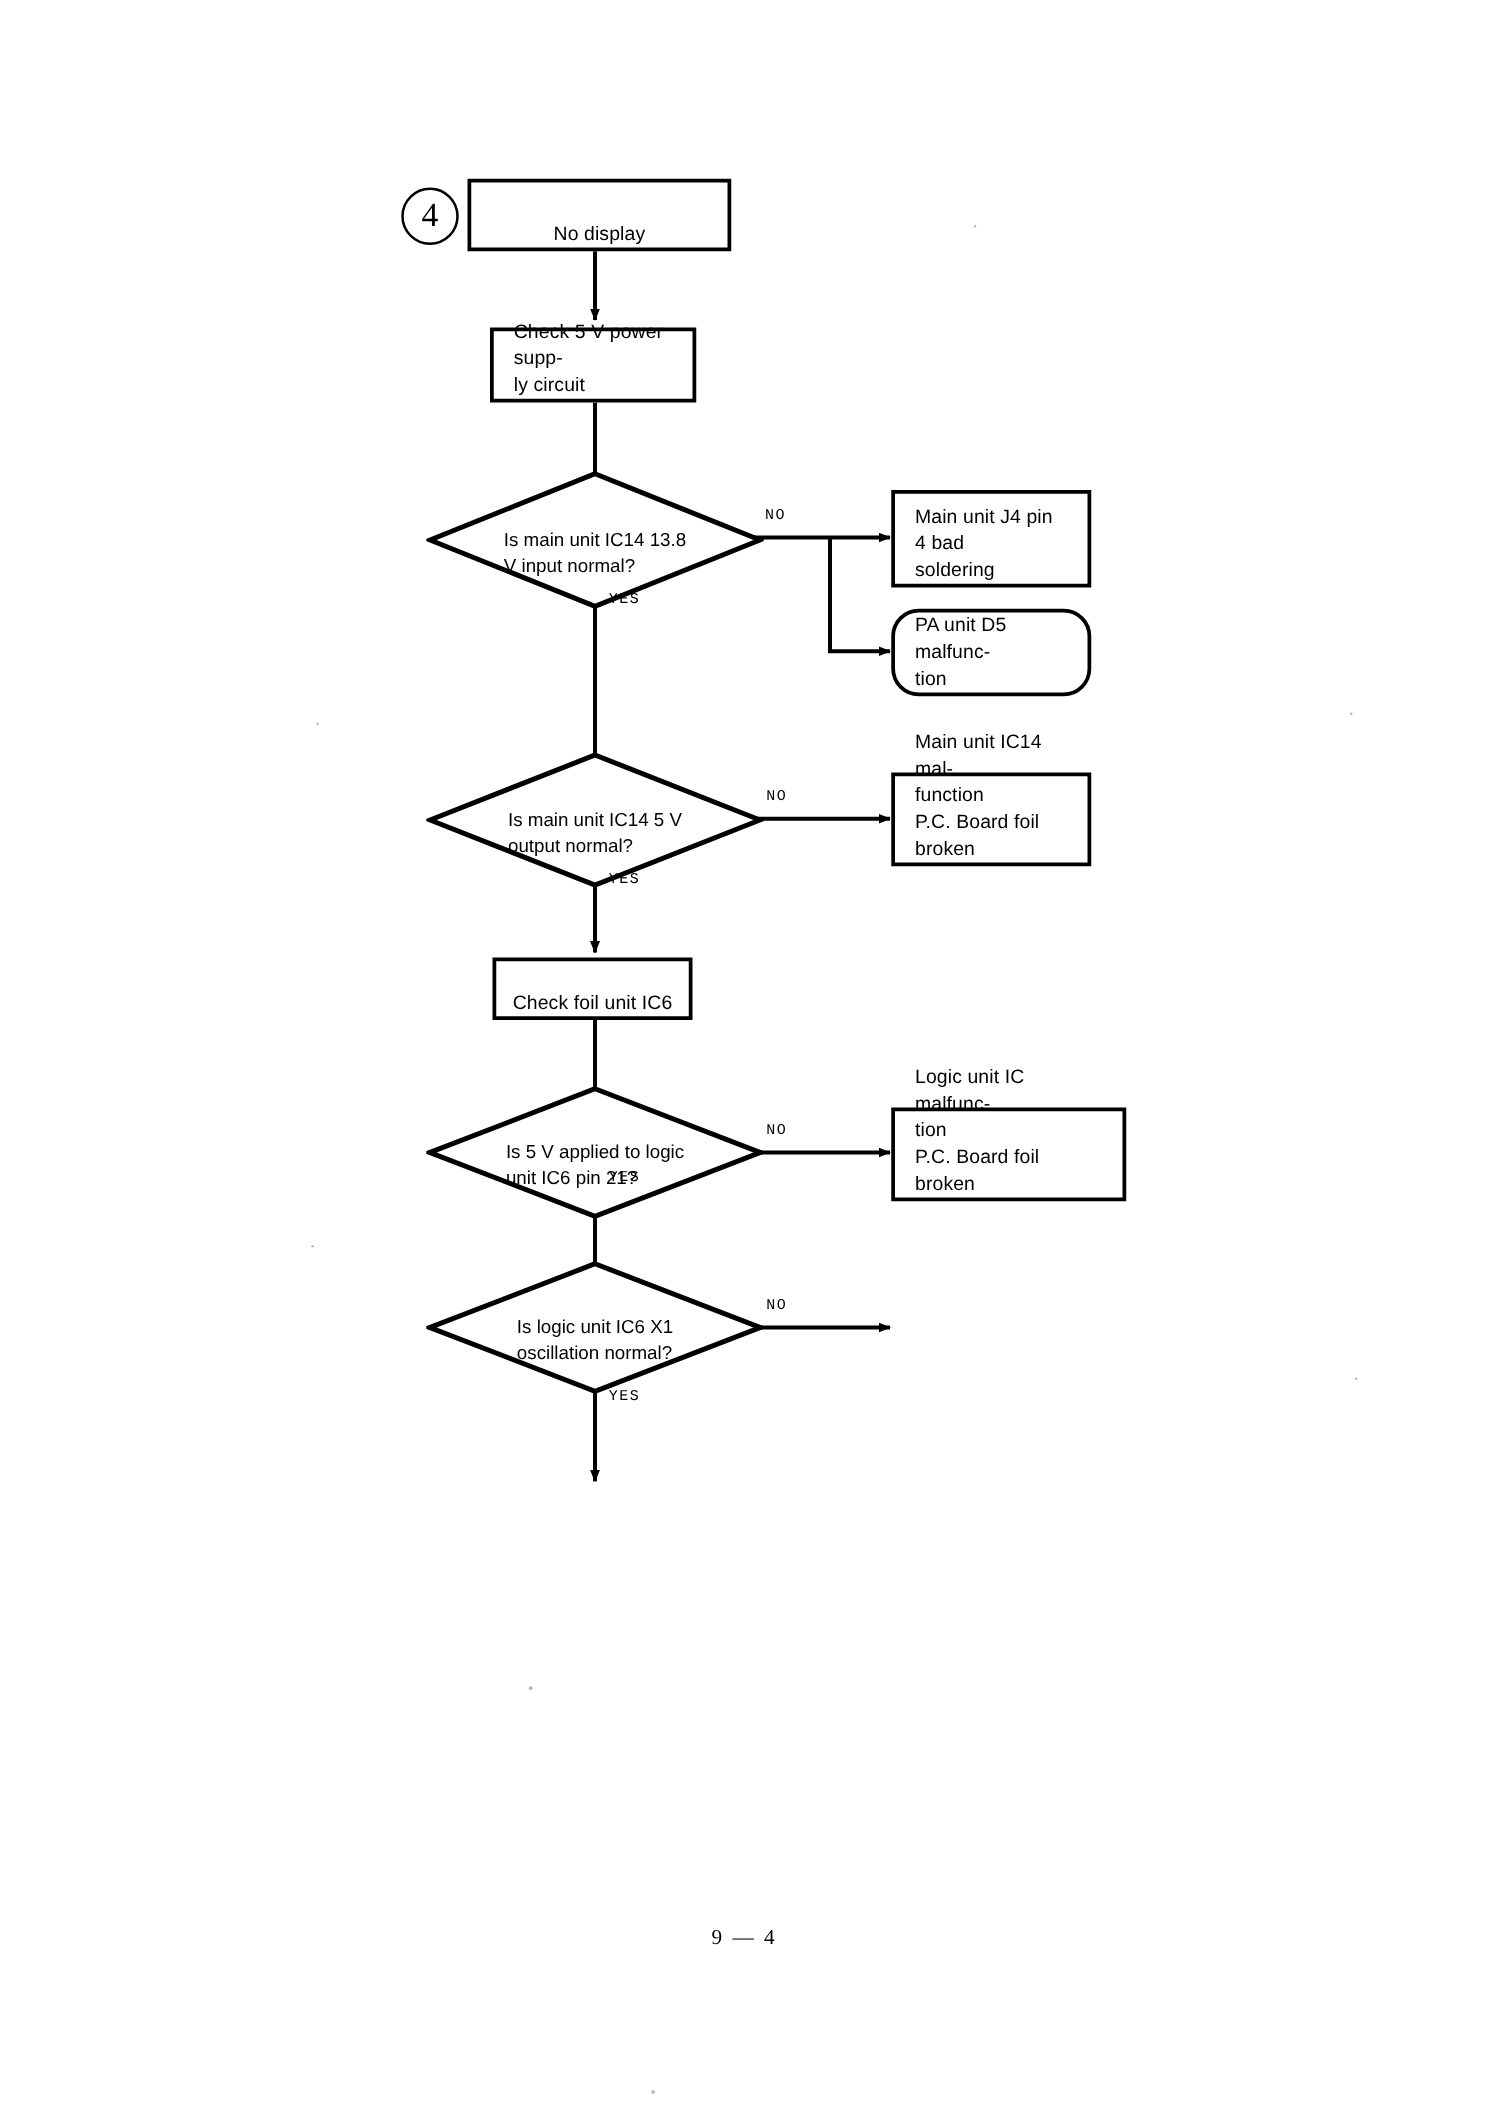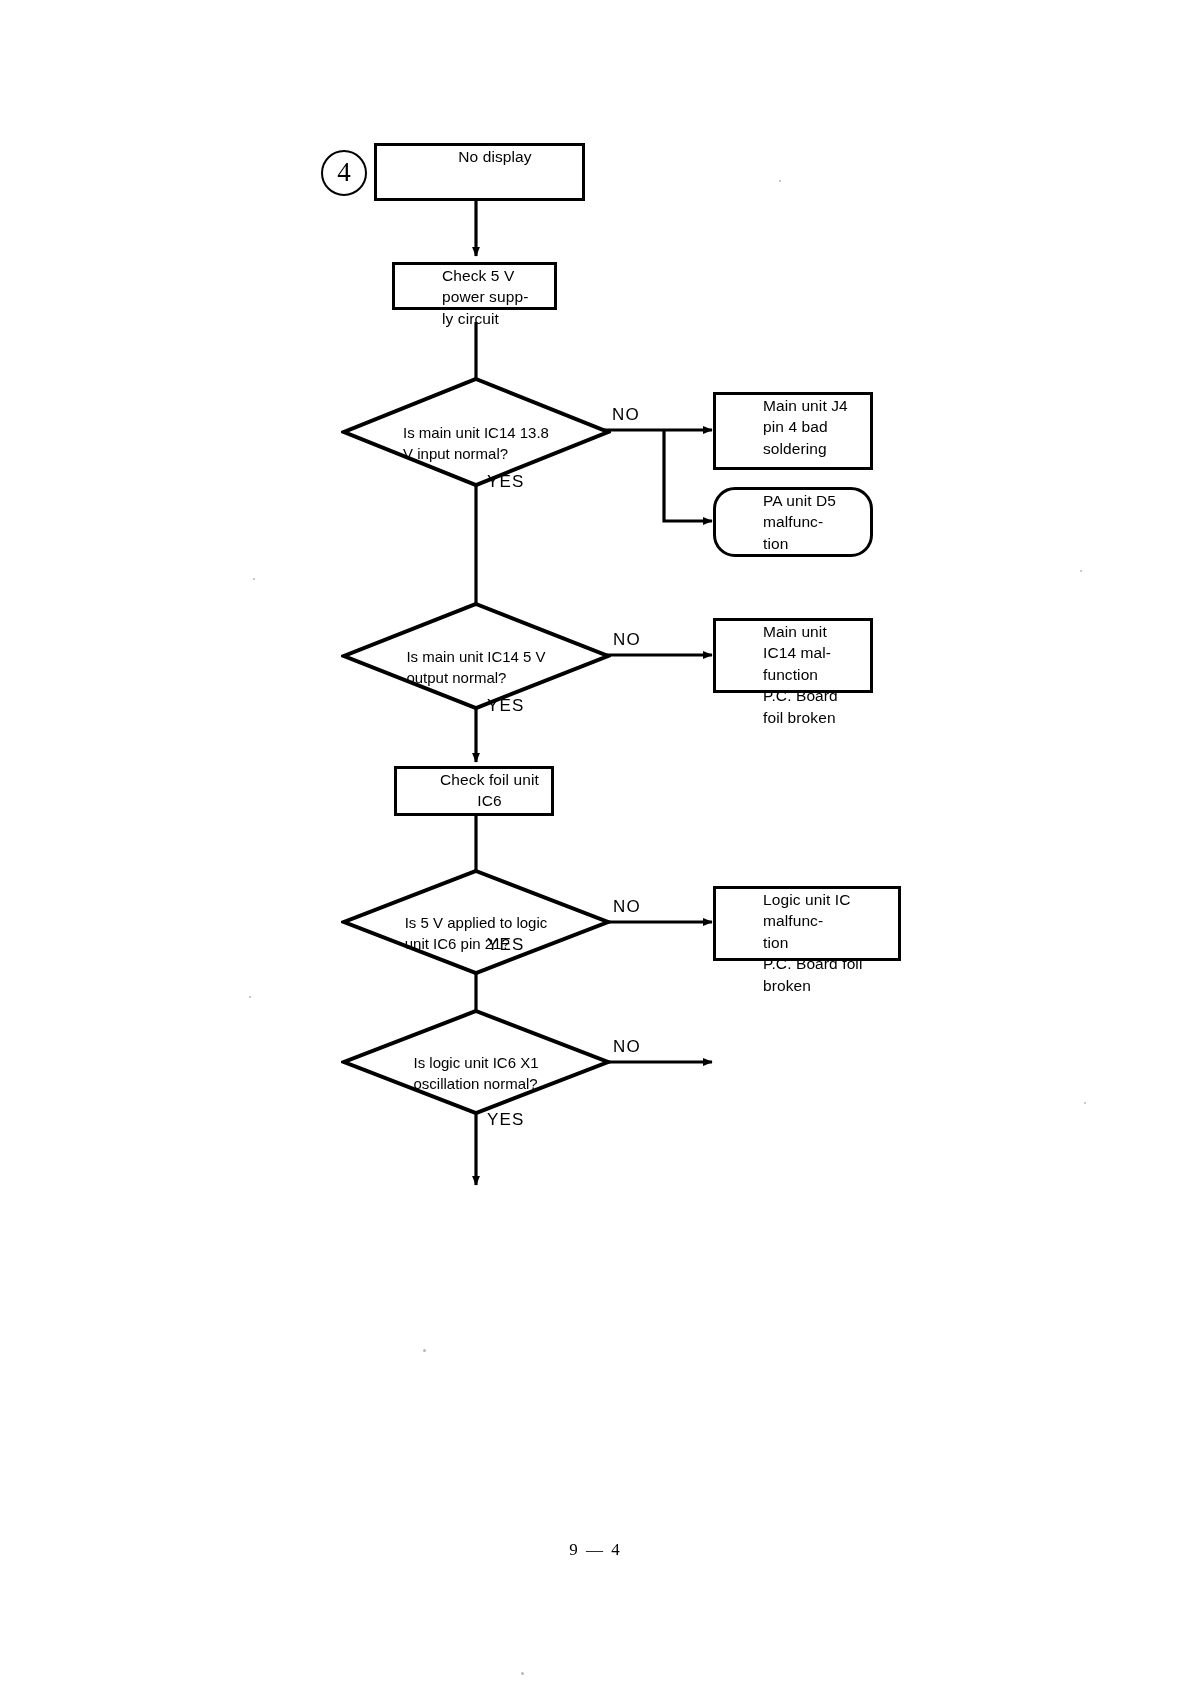--- a/index.html
+++ b/index.html
@@ -34,22 +34,21 @@
   
   .node {
     position: absolute;
     box-sizing: border-box;
   }
 
   .proc {
     border: 3px solid #000;
     background: #fff;
     display: flex;
-    align-items: flex-start;
-    padding-left: 31px;
+    align-items: flex-end;
   }
   .proc .txt {
     padding: 0 16px;
     font-size: 15.5px;
     line-height: 1.38;
     letter-spacing: 0.1px;
     white-space: pre-line;
   }
   .proc.center .txt {
     width: 100%;
@@ -78,22 +77,22 @@
     pointer-events: none;
   }
   .decision .dtxt span {
     display: inline-block;
     text-align: left;
   }
 
   
   .elabel {
     position: absolute;
-    font-family: Liberation Sans, sans-serif;
-    font-size: 17px;
+    font-family: Liberation Mono, monospace;
+    font-size: 12px;
     letter-spacing: 1.2px;
     white-space: nowrap;
   }
 
   
   .circle-ref {
     position: absolute;
     width: 46px;
     height: 46px;
     border: 2.5px solid #000;
@@ -164,21 +163,21 @@
   </svg>
 
   <div class="circle-ref" style="left:321px; top:150px;">
     <span>4</span>
   </div>
 
   <div class="node proc center" style="left:374px; top:143px; width:211px; height:58px;">
     <div class="txt">No display</div>
   </div>
 
-  <div class="node proc" style="left:392px; top:262px; width:165px; height:48px;">
+  <div class="node proc" style="left:392px; top:262px; width:165px; height:60px;">
     <div class="txt">Check 5 V power supp-
 ly circuit</div>
   </div>
 
   <div class="decision" style="left:341px; top:376px; width:270px; height:112px;">
     <svg class="shape" viewBox="0 0 270 112" xmlns="http://www.w3.org/2000/svg">
       <polygon points="135,3 267,56 135,109 3,56" fill="#fff" stroke="#000" stroke-width="4"></polygon>
     </svg>
     <div class="dtxt">
       <span>Is main unit IC14 13.8

